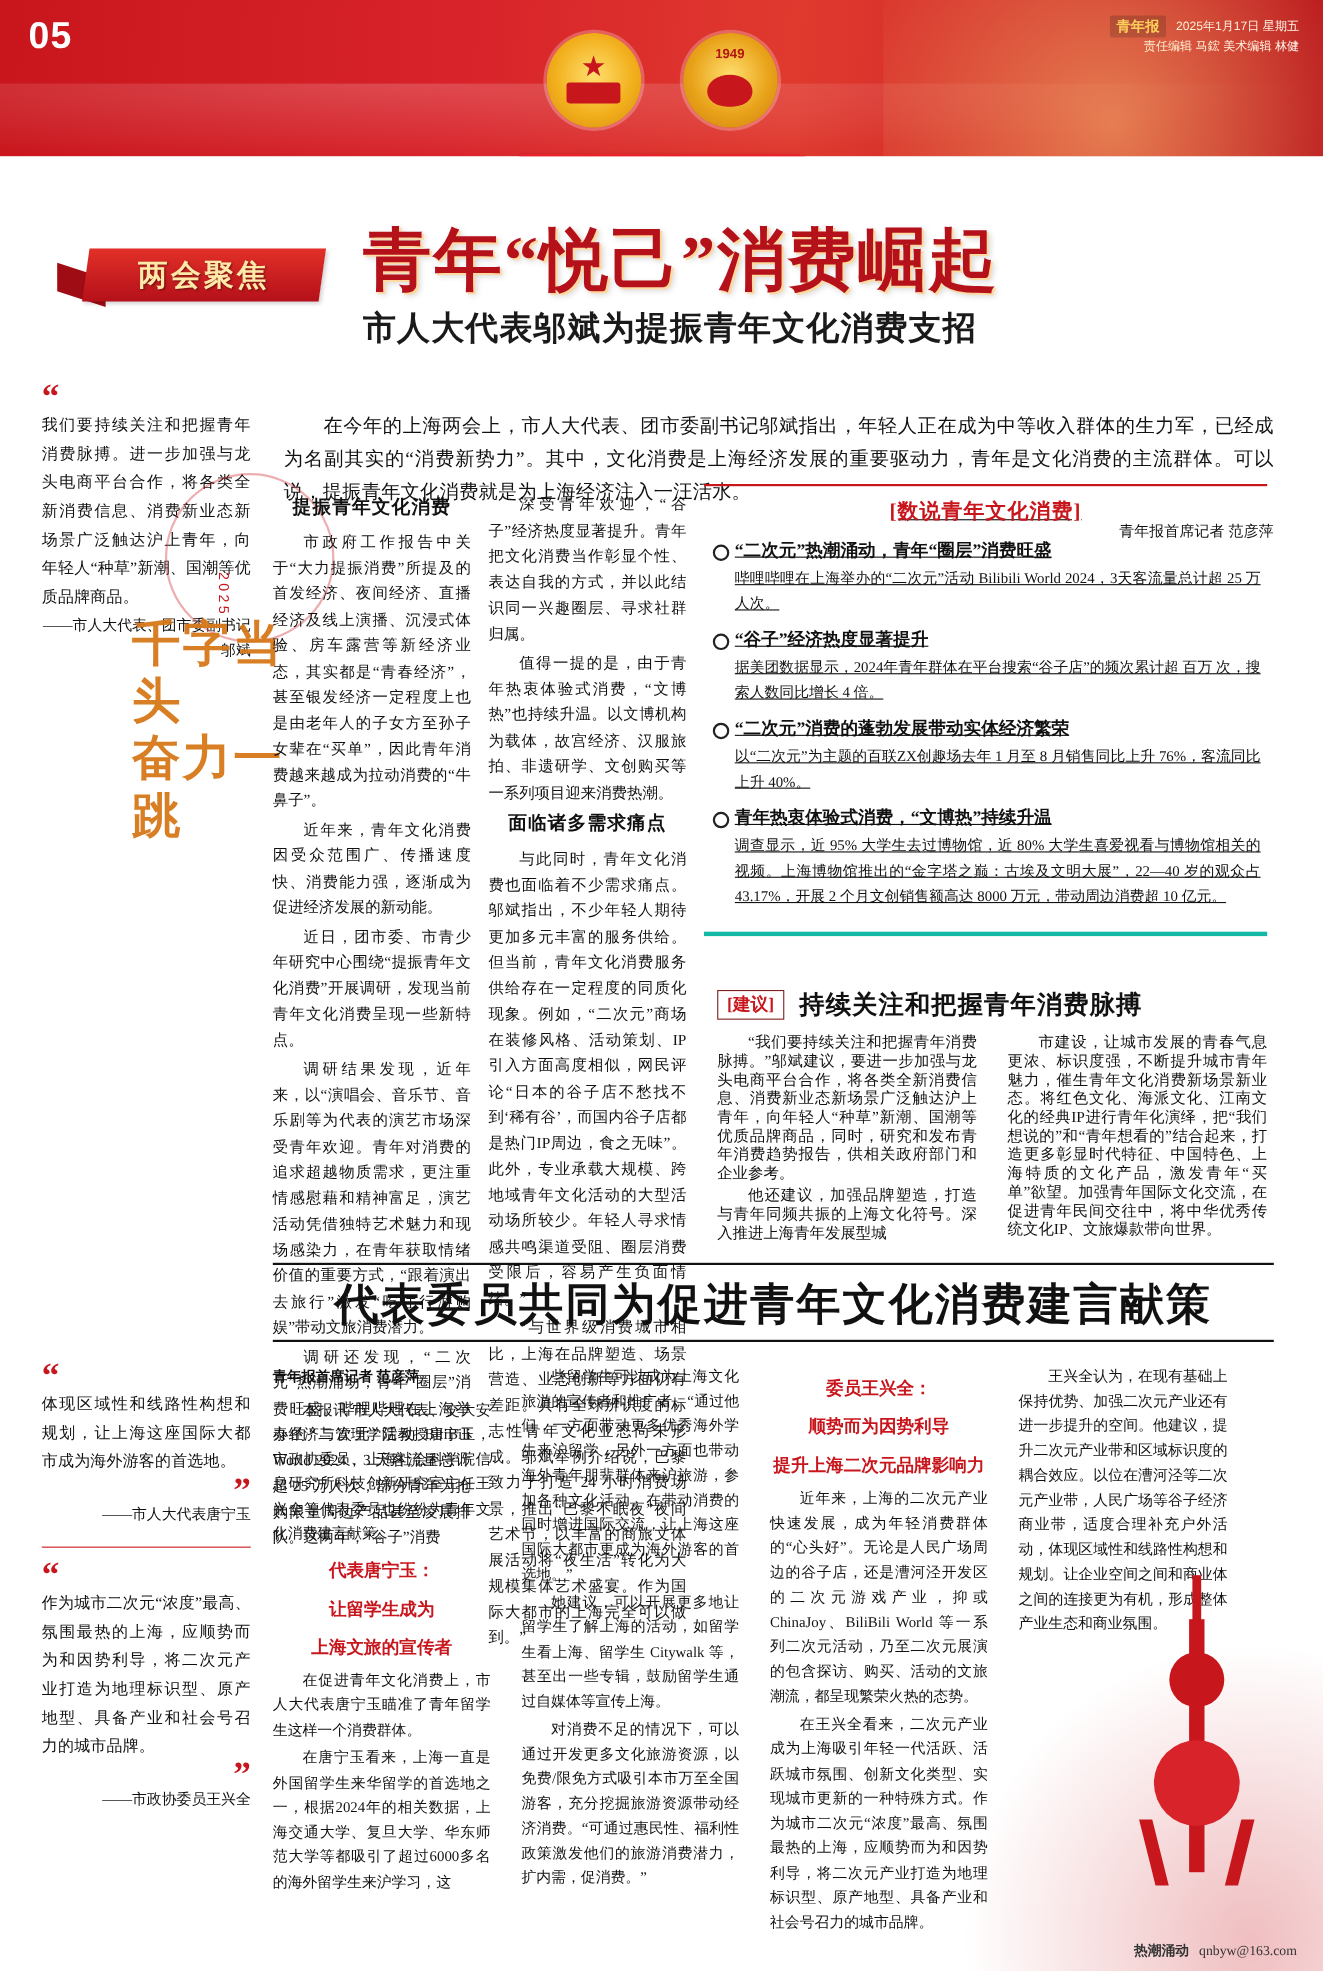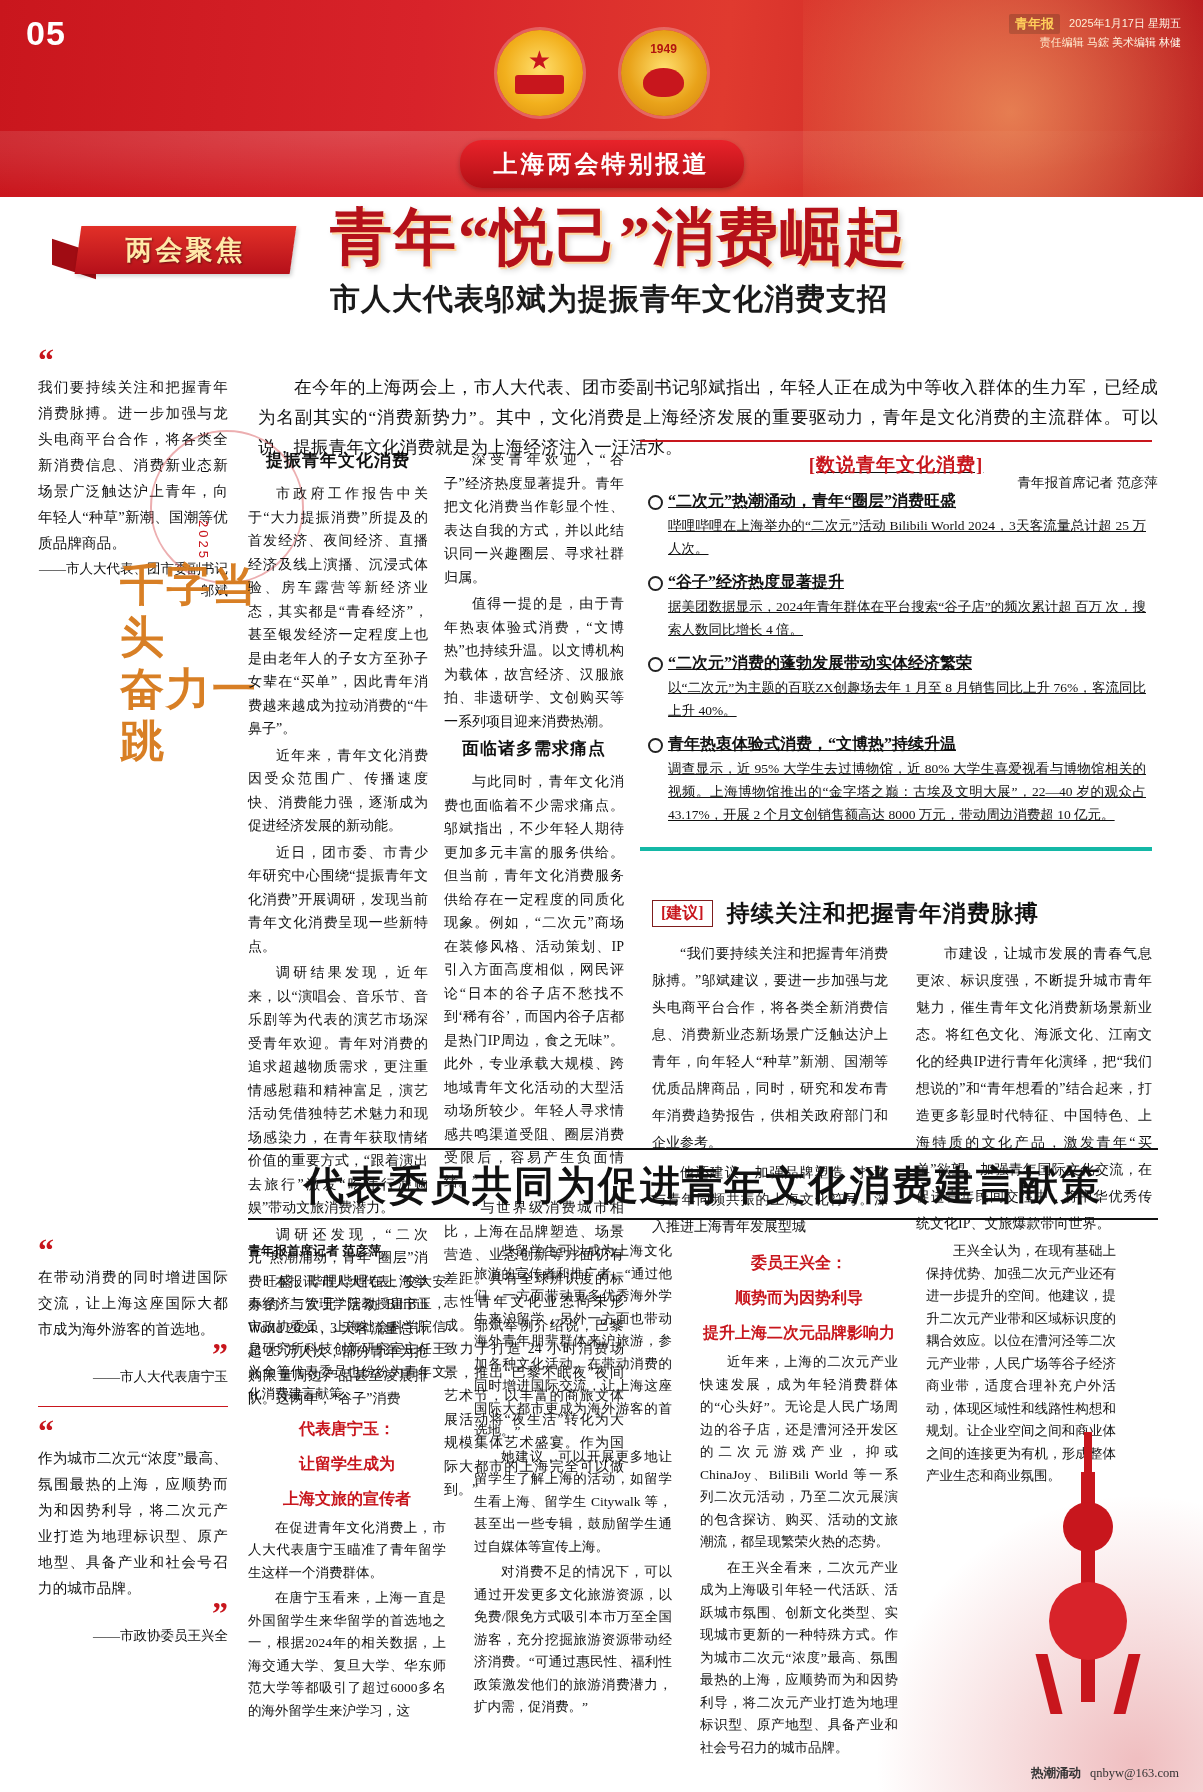--- a/index.html
+++ b/index.html
@@ -8,21 +8,21 @@
     background:#ffffff;
     font-family:"Liberation Serif", serif;
     color:#111;
     position:relative;
     overflow:hidden;
   }
   .page{position:absolute;inset:0;}
 
   
   .banner{
-    position:absolute;left:0;top:0;width:1203px;height:197px;
+    position:absolute;left:0;top:0;width:1203px;height:142px;
     background:linear-gradient(95deg,#c9161d 0%, #d8232a 35%, #e03a2f 60%, #b7121a 100%);
     overflow:hidden;
   }
   .banner:after{
     content:"";position:absolute;right:-120px;top:-140px;width:520px;height:420px;
     background:radial-gradient(circle at 40% 60%, rgba(255,200,120,.55), rgba(255,120,60,0) 62%);
   }
   .banner-wave{
     position:absolute;left:0;bottom:-4px;width:1203px;height:70px;
     background:radial-gradient(ellipse at 30% 0%, rgba(255,255,255,.18), rgba(255,255,255,0) 70%);
@@ -175,21 +175,21 @@
   .d-body{font-size:13.5px;line-height:23px;text-align:justify;padding-left:22px;}
 
   
   .sugg-head{
     position:absolute;left:652px;top:898px;width:500px;display:flex;align-items:center;gap:14px;
   }
   .sugg-tag{
     color:#c8161d;border:1px solid #7f1d1d;font-size:16px;padding:2px 8px;font-weight:bold;
   }
   .sugg-title{font-size:23px;font-weight:bold;letter-spacing:1px;}
-  .sugg-col{position:absolute;top:940px;width:236px;font-size:14px;line-height:27px;text-align:justify;}
+  .sugg-col{position:absolute;top:940px;width:236px;font-size:14px;line-height:17px;text-align:justify;}
   .sugg-col p{margin:0 0 3px 0;text-indent:2em;}
   #sugg1{left:652px;}
   #sugg2{left:916px;}
 
   
   .sep-line{position:absolute;left:248px;top:1148px;width:910px;height:2px;background:#111;}
   .bottom-title{
     position:absolute;left:248px;top:1158px;width:910px;text-align:center;
     font-size:40px;font-weight:bold;letter-spacing:2px;
   }
@@ -336,21 +336,21 @@
     <p>市建设，让城市发展的青春气息更浓、标识度强，不断提升城市青年魅力，催生青年文化消费新场景新业态。将红色文化、海派文化、江南文化的经典IP进行青年化演绎，把“我们想说的”和“青年想看的”结合起来，打造更多彰显时代特征、中国特色、上海特质的文化产品，激发青年“买单”欲望。加强青年国际文化交流，在促进青年民间交往中，将中华优秀传统文化IP、文旅爆款带向世界。</p>
   </div>
 
   <div class="sep-line"></div>
   <div class="bottom-title">代表委员共同为促进青年文化消费建言献策</div>
   <div class="sep-line2"></div>
 
   <div class="brail">
     <div class="quote-block">
       <div class="qmark">“</div>
-      <div class="qtext">在带动消费的同时增进国际交流，让上海这座国际大都市成为海外游客的首选地。</div>
+      <div class="qtext">体现区域性和线路性构想和规划，让上海这座国际大都市成为海外游客的首选地。</div>
       <div class="qmark close">”</div>
       <div class="qattr">——市人大代表唐宁玉</div>
     </div>
     <div class="rail-sep"></div>
     <div class="quote-block">
       <div class="qmark">“</div>
       <div class="qtext">作为城市二次元“浓度”最高、氛围最热的上海，应顺势而为和因势利导，将二次元产业打造为地理标识型、原产地型、具备产业和社会号召力的城市品牌。</div>
       <div class="qmark close">”</div>
       <div class="qattr">——市政协委员王兴全</div>
     </div>

